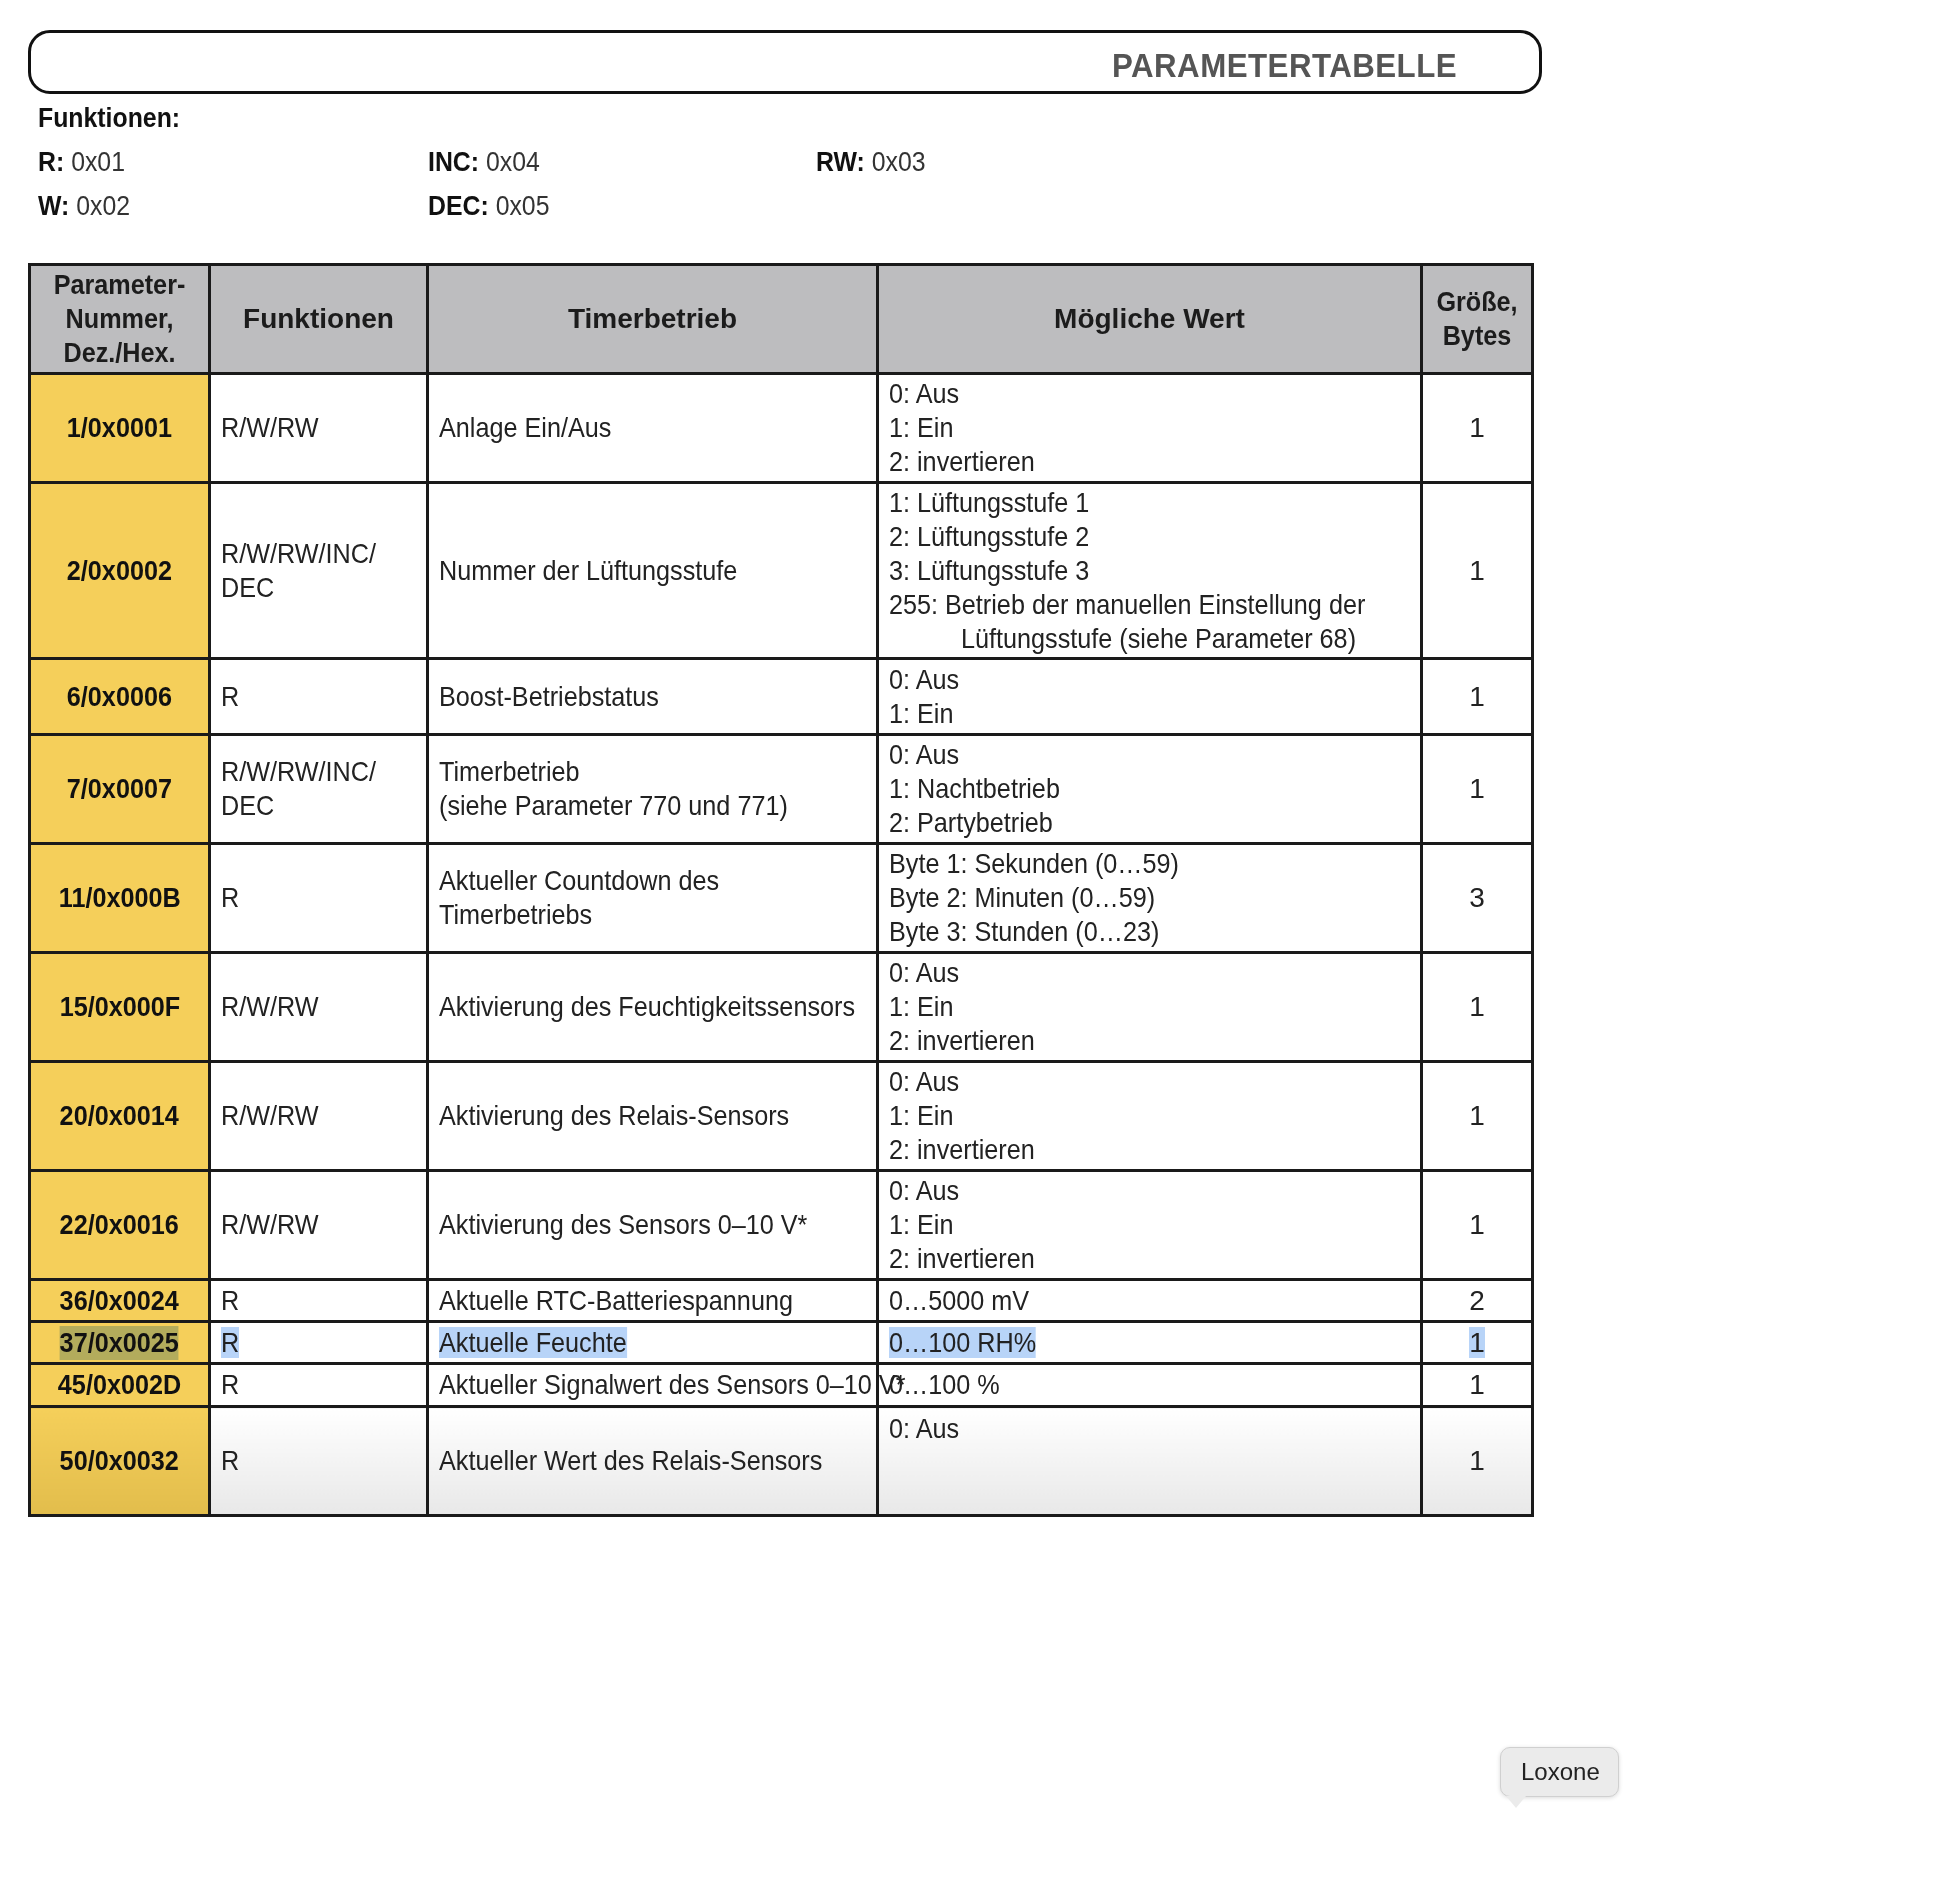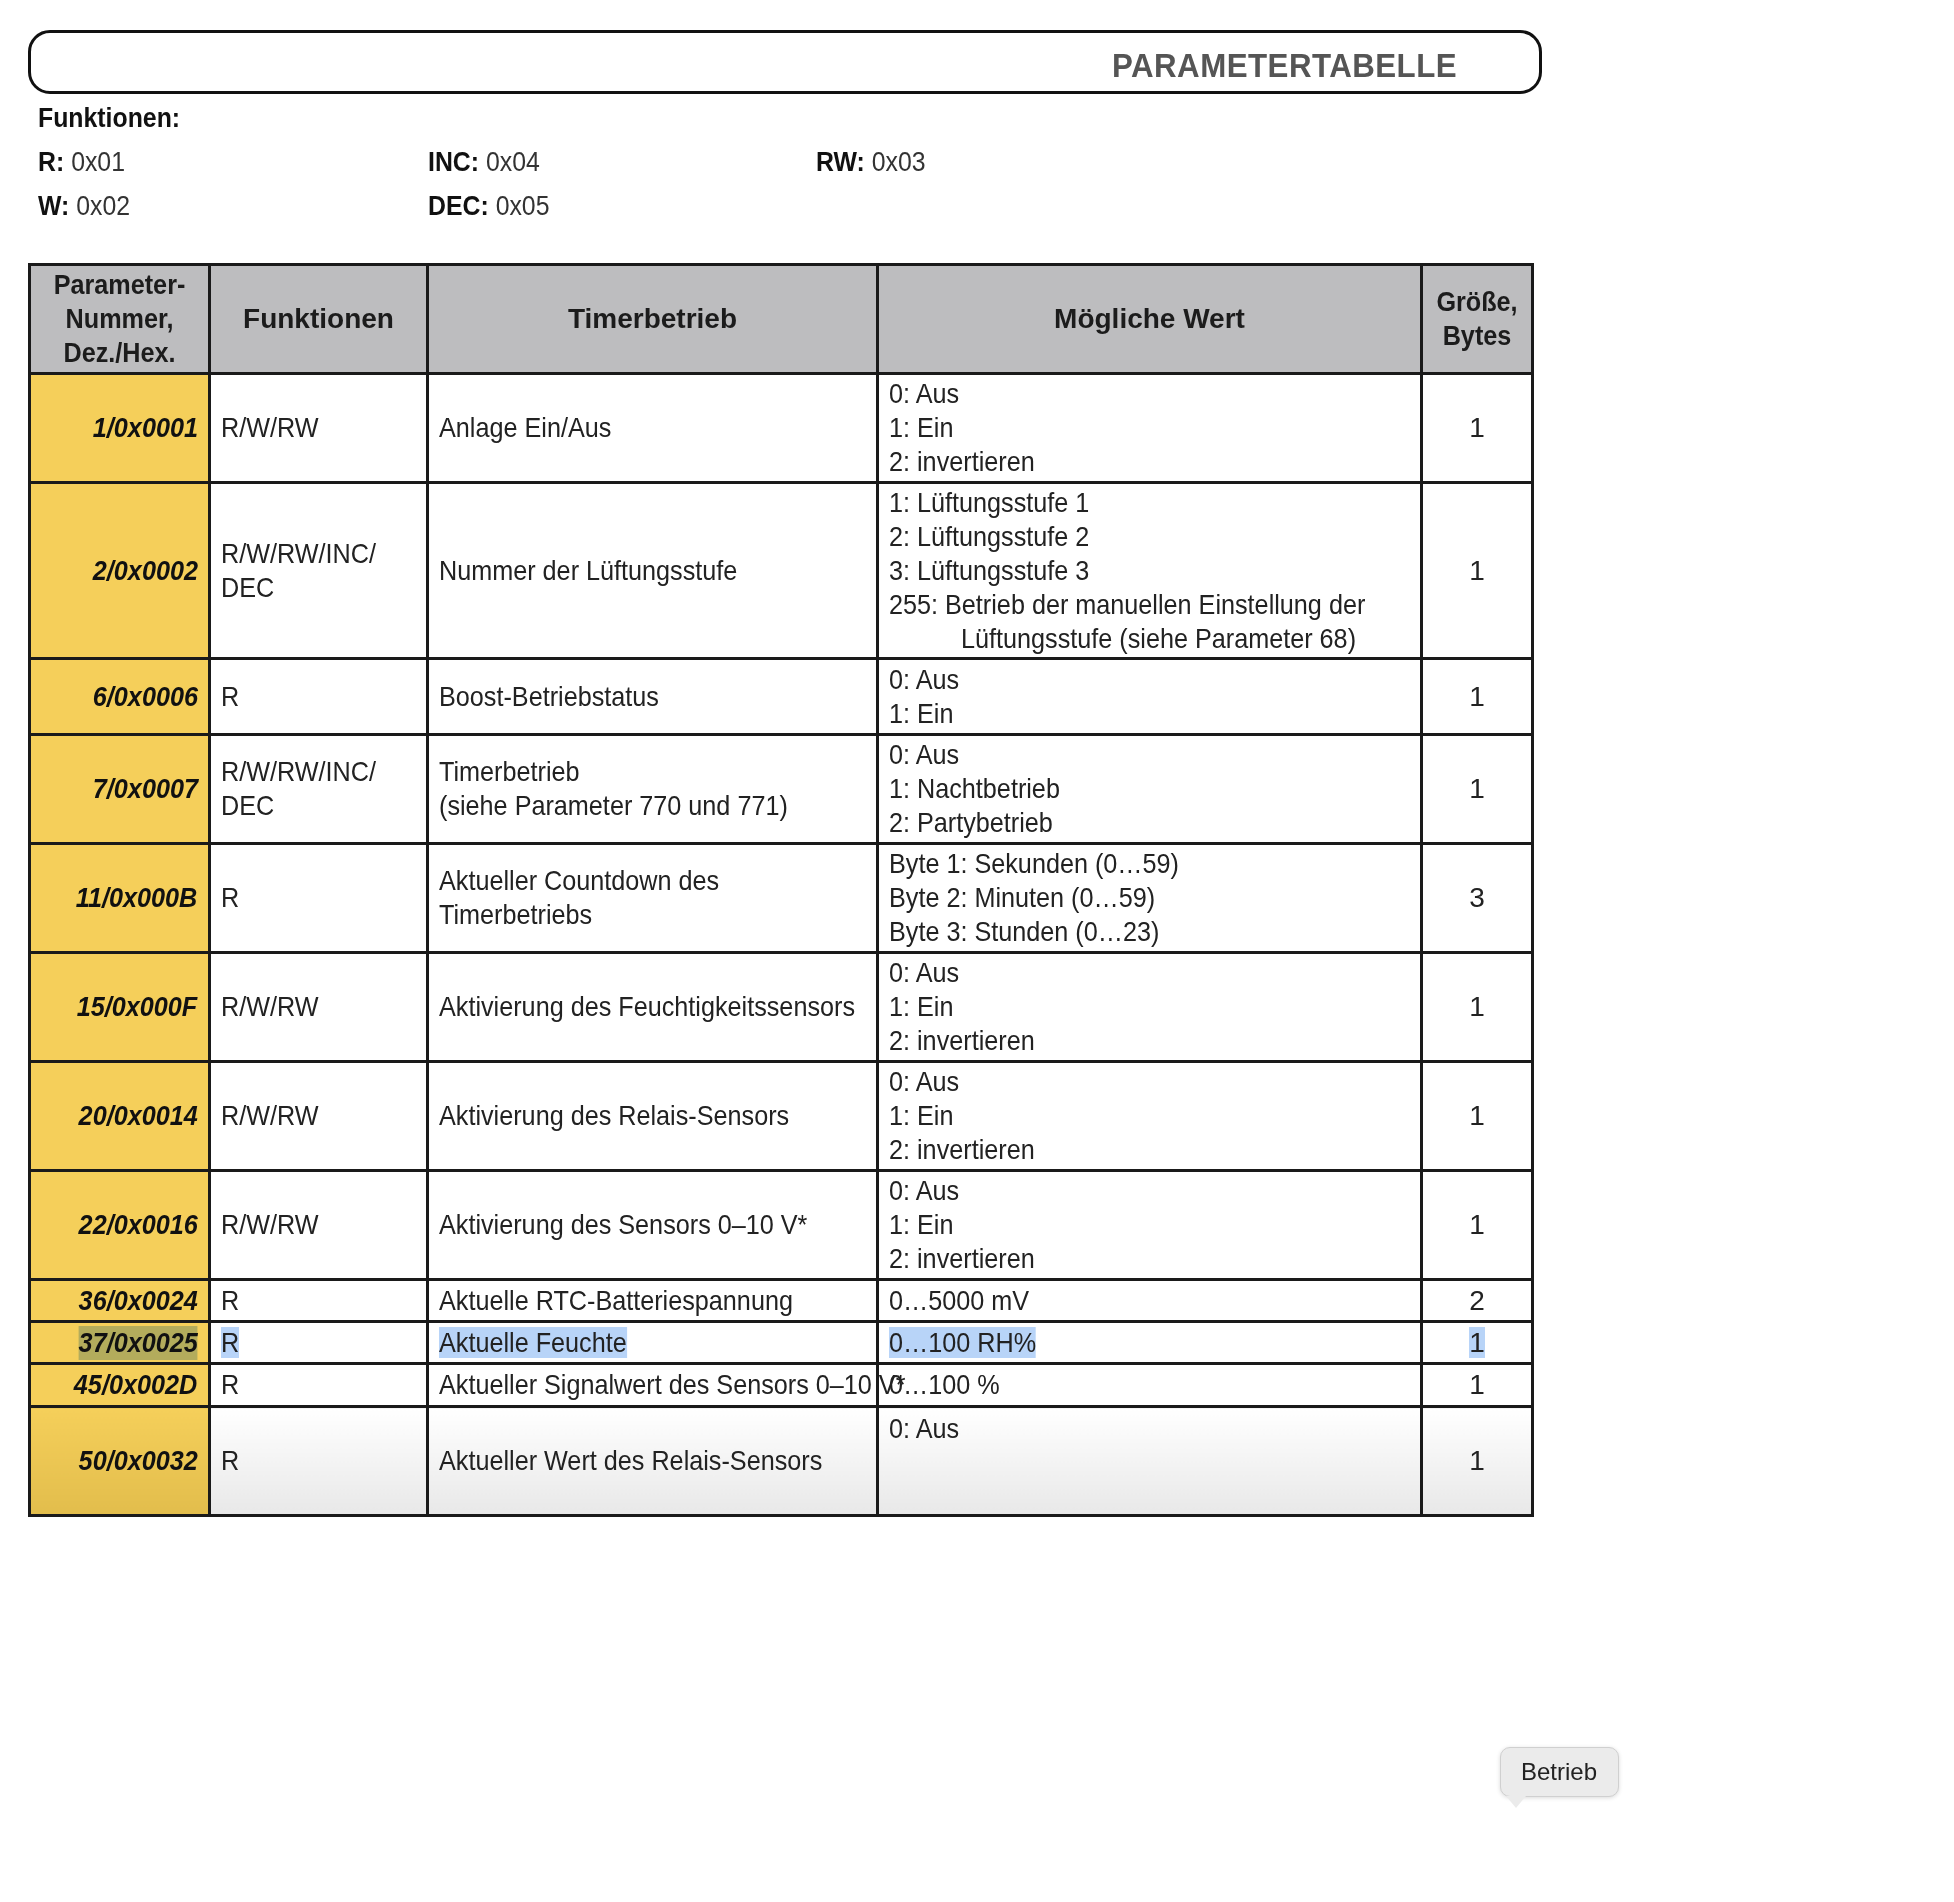--- a/index.html
+++ b/index.html
@@ -45,23 +45,22 @@
       vertical-align: middle;
     }
     table.params th {
       background: #bdbdbf; font-weight: bold; text-align: center; color: #1c1c1c;
       height: 109px; padding: 0 6px;
     }
     table.params td {
       background: #ffffff; padding: 0 10px; color: #222;
     }
     table.params td.num {
-      background: #f5cf5a; text-align: right; font-weight: bold; color: #111;
+      background: #f5cf5a; text-align: center; font-weight: bold; color: #111;
       padding: 0 4px;
-      font-style: italic;
     }
     table.params td.size { text-align: center; }
     td .cond { display: inline-block; transform: scaleX(0.9); transform-origin: left center; white-space: nowrap; }
     td.num .cond, td.size .cond, th .cond { transform-origin: center center; }
     .multi .line { display: block; white-space: nowrap; transform: scaleX(0.9); transform-origin: left center; }
     .multi .line.indent { padding-left: 80px; }
 
     .sel { background: #b8d4f8; }
     .sel-dark { background: #b3ac5c; }
 
@@ -398,16 +397,16 @@
           <div class="multi">
             <span class="line">0: Aus</span>
           </div>
         </td>
       <td class="size">1</td>
     </tr>
   </tbody>
 </table>
 
 <div class="tooltip">
-  <span>Betrieb</span>
+  <span>Loxone</span>
 </div>
 <div class="tooltip-tail"></div>
 
 
 </body></html>

